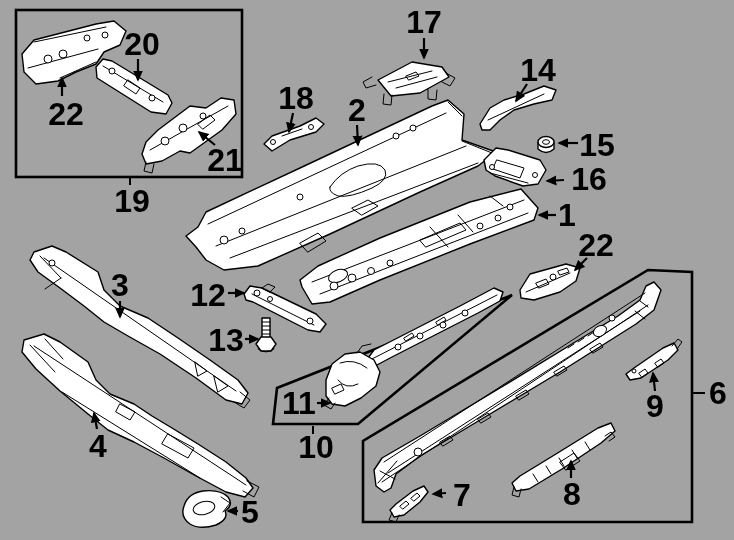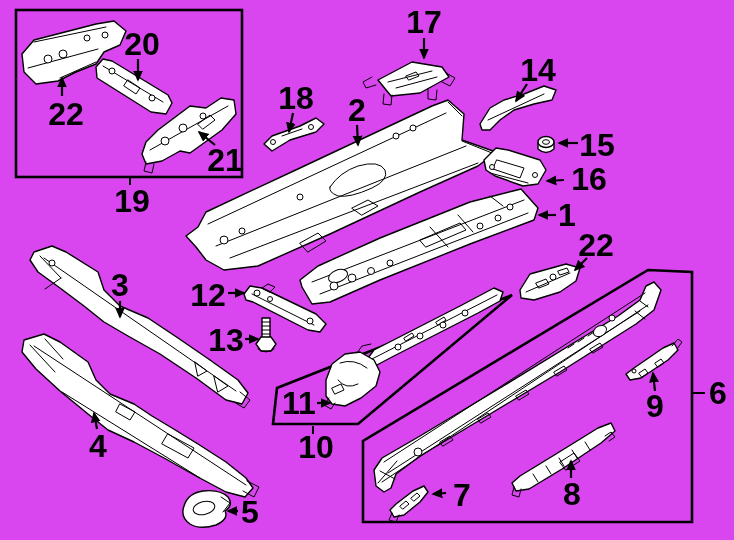--- a/index.html
+++ b/index.html
@@ -1,17 +1,17 @@
 <!DOCTYPE html>
 <html><head>
 <meta charset="utf-8">
 <style>
   html,body { margin:0; padding:0; background:#ffffff; }
   .stage {
-    position:relative; width:734px; height:540px; background:#d946ef;
+    position:relative; width:734px; height:540px; background:#a3a3a3;
     font-family:"Liberation Sans", sans-serif; overflow:hidden;
   }
   svg { display:block; }
   .outline  { fill:#ffffff; stroke:#000000; stroke-width:1.4; stroke-linejoin:round; }
   .detail   { fill:none; stroke:#000000; stroke-width:1; stroke-linejoin:round; stroke-linecap:round; }
   .hole     { fill:#ffffff; stroke:#000000; stroke-width:1; }
   .boxline  { fill:none; stroke:#000000; stroke-width:2.6; }
   .arrow    { stroke:#000000; stroke-width:2.2; fill:none; }
   .tick     { stroke:#000000; stroke-width:2; fill:none; }
   .callout  { font-family:"Liberation Sans", sans-serif; font-size:32px; font-weight:bold; fill:#000000; }

